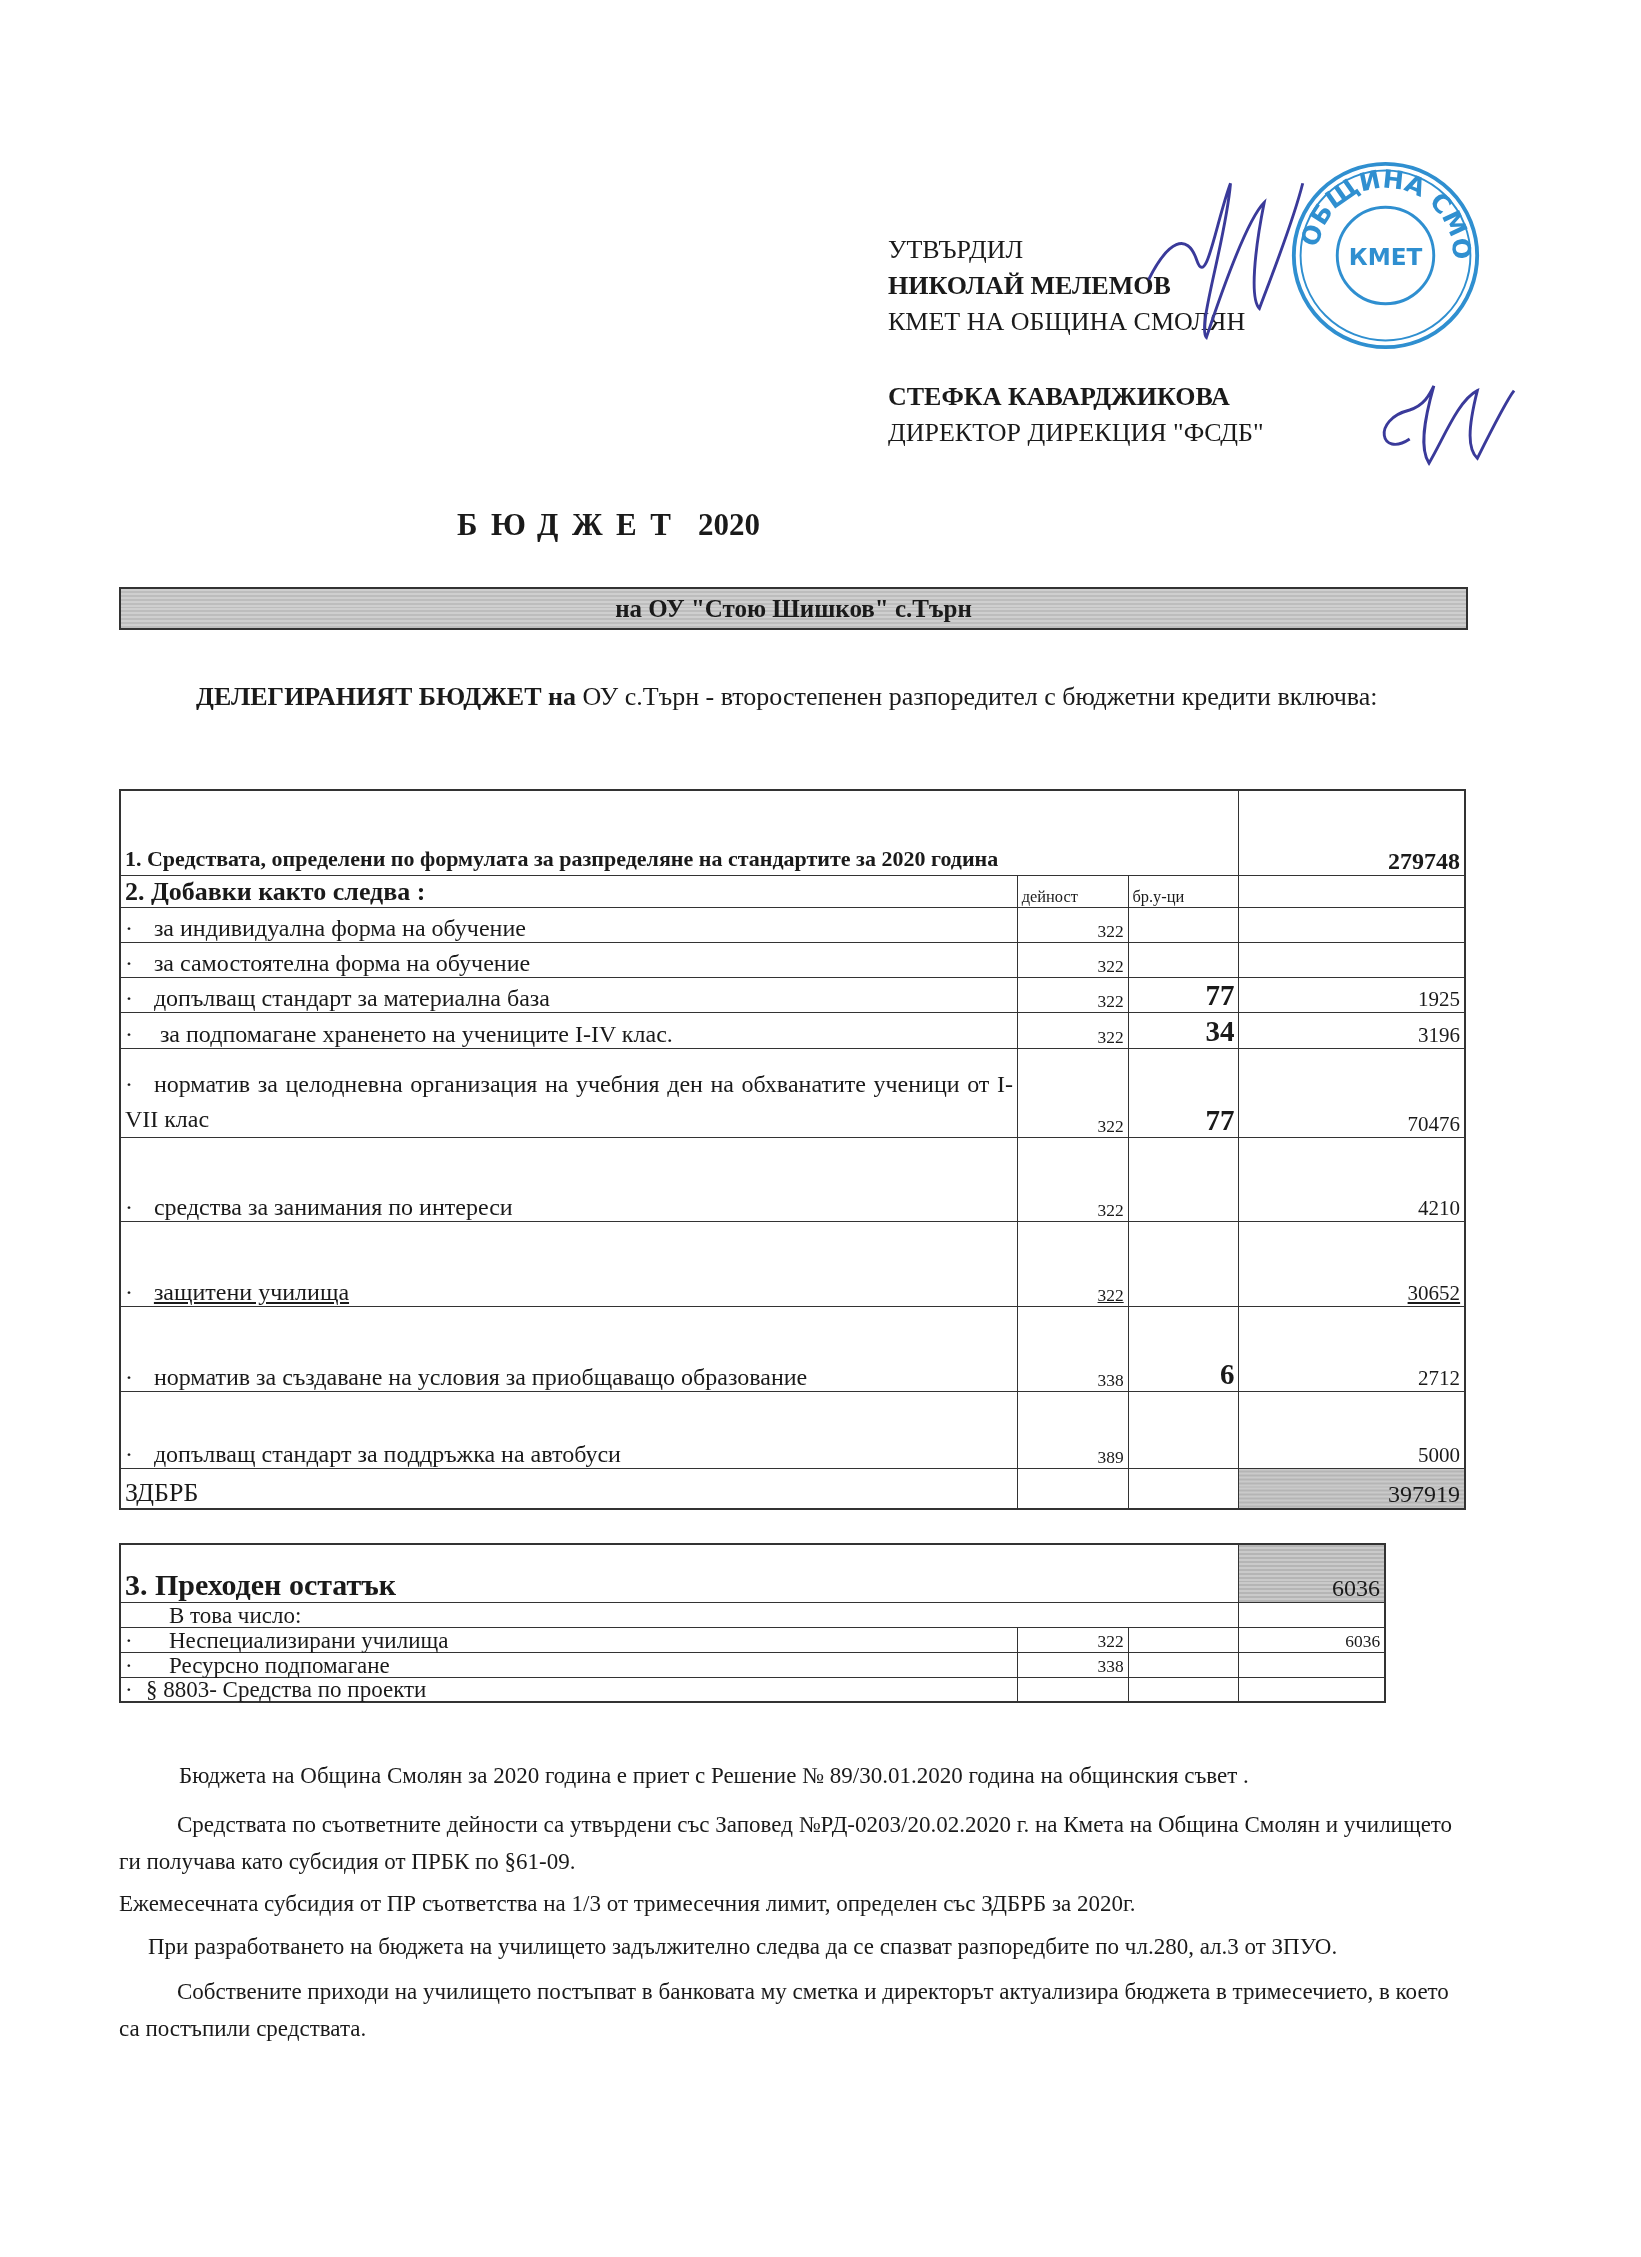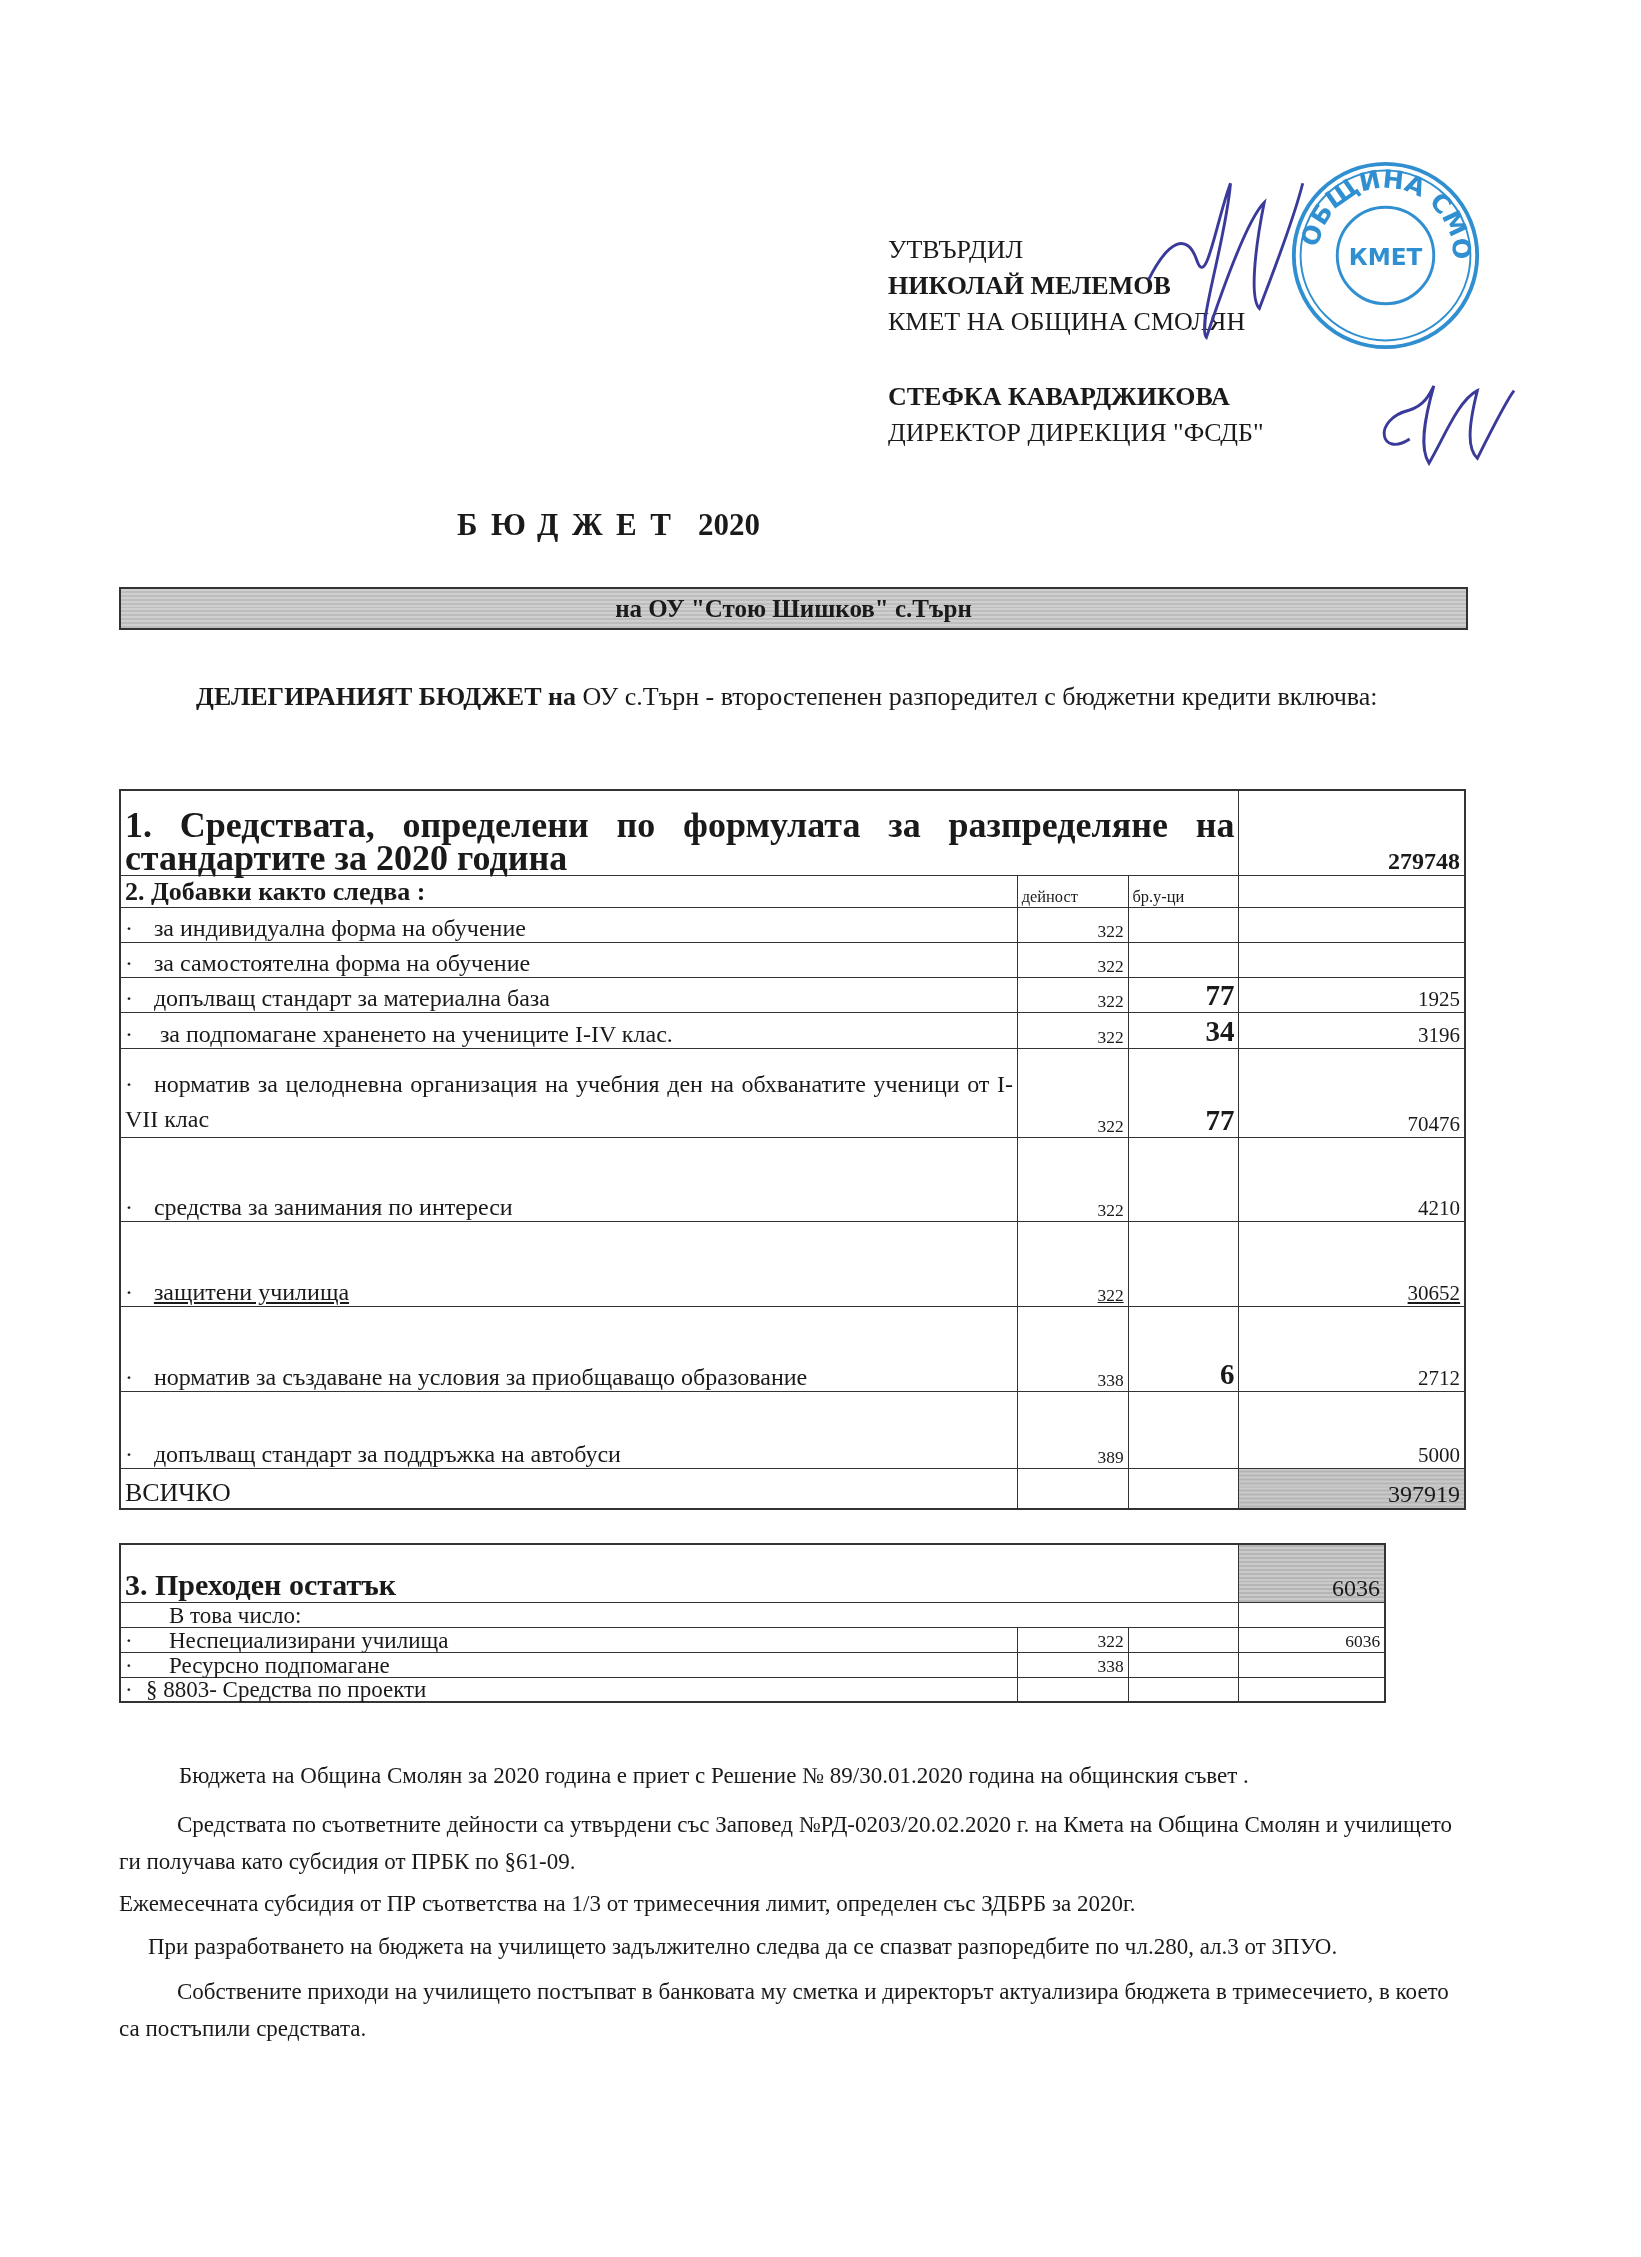--- a/index.html
+++ b/index.html
@@ -17,21 +17,21 @@
   .intro{left:119px;top:676px;width:1345px;font-size:26px;line-height:41px;text-align:justify;text-indent:77px;}
   .intro b{font-weight:bold;}
   table{border-collapse:collapse;position:absolute;font-size:24px;}
   td{border:1.9px solid #333;padding:0 3.9px;vertical-align:bottom;}
   .t1{left:119px;top:789px;width:1347px;border:2.9px solid #333;}
   .t2{left:119px;top:1543px;width:1267px;border:2.9px solid #333;}
   .c1{width:888px;}
   .c2{width:102px;text-align:right;font-size:17.4px;}
   .c3{width:102px;text-align:right;font-weight:bold;font-size:29px;}
   .c4{text-align:right;font-size:21px;}
-  .hdr{font-weight:bold;font-size:36px;line-height:33px;text-align:justify;}
+  .hdr{font-weight:bold;font-size:22px;line-height:33px;text-align:justify;}
   .small{font-size:16.4px;text-align:left;}
   .gray{background:repeating-linear-gradient(0deg,#b5b5b5 0 1.9px,#cacaca 1.9px 3.9px);}
   .bullet{display:inline-block;width:29px;}
   .notes{left:119px;width:1352px;font-size:23px;line-height:37px;}
   .indent{text-indent:58px;}
 </style>
 </head>
 <body>
 
 <div class="abs approve">
@@ -137,21 +137,21 @@
       </tr>
       <tr style="height: 77px;">
         <td class="c1"><span class="bullet">·</span><span>допълващ стандарт за поддръжка на автобуси</span></td>
         <td class="c2">389</td>
         <td class="c3"></td>
         <td class="c4">5000</td>
       </tr>
     </tbody>
   <tbody>
       <tr style="height:41px">
-    <td class="c1" style="font-size:26px">ВСИЧКО</td>
+    <td class="c1" style="font-size:26px">ЗДБРБ</td>
     <td></td>
     <td></td>
     <td class="c4 gray" style="font-size:24px">397919</td>
   </tr>
 </tbody>
   </table>
 
 <table class="t2">
   <tbody>
       <tr style="height:58px">

